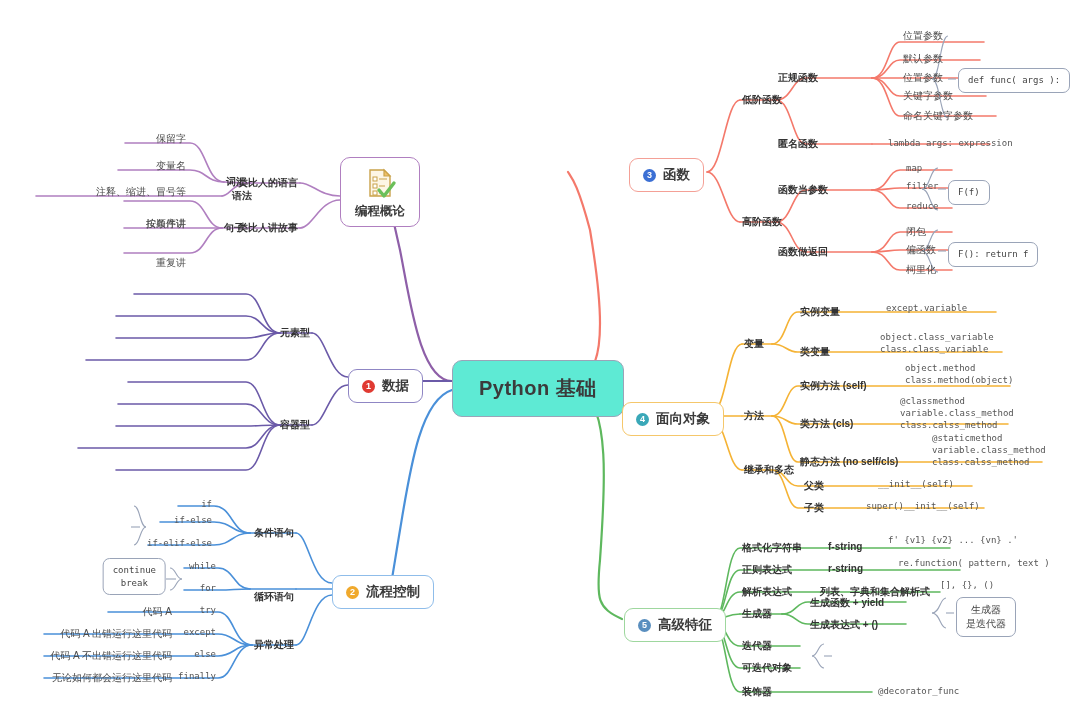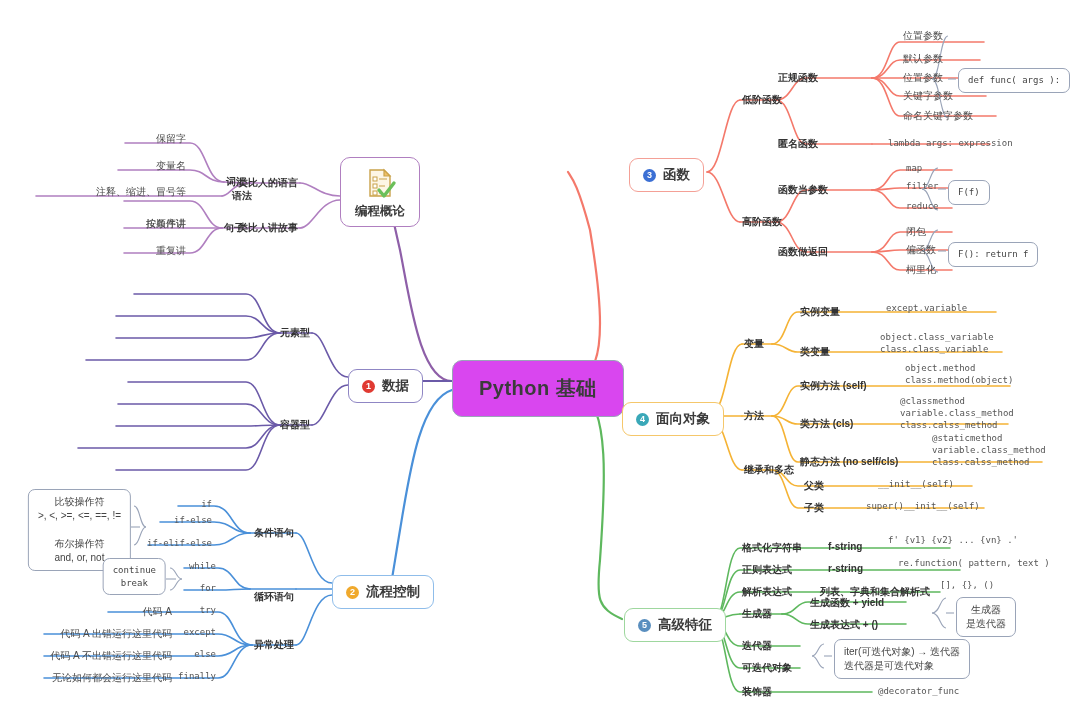--- a/index.html
+++ b/index.html
@@ -3,21 +3,21 @@
 <meta charset="utf-8">
 <style>
   html,body{margin:0;padding:0;background:#ffffff;}
   body{width:1080px;height:724px;font-family:"Liberation Sans","DejaVu Sans",sans-serif;overflow:hidden;}
   #stage{position:relative;width:1080px;height:724px;}
   svg#wires{position:absolute;left:0;top:0;width:1080px;height:724px;}
   .node{position:absolute;box-sizing:border-box;white-space:nowrap;}
 
   
   .central{
-    border:1.5px solid #9aa4b8;border-radius:10px;background:#d946ef;
+    border:1.5px solid #9aa4b8;border-radius:10px;background:#5eead4;
     padding:14px 26px;font-size:20px;font-weight:bold;color:#3b3b3b;
     letter-spacing:.5px;
   }
   
   .topic{
     border:1.5px solid #cfcfcf;border-radius:9px;background:#fff;
     padding:7px 13px;font-size:13.5px;font-weight:bold;color:#3b3b3b;
     display:flex;align-items:center;gap:7px;
   }
   .badge{
@@ -251,40 +251,35 @@
   <div class="node lbl b r" style="left:298px;top:221px;">类比人讲故事</div>
   <div class="node lbl b r" style="left:246px;top:175px;">词汇</div>
   <div class="node lbl b r" style="left:252px;top:189px;">语法</div>
   <div class="node lbl b r" style="left:244px;top:221px;">句子</div>
   <div class="node lbl r" style="left:186px;top:132px;">保留字</div>
   <div class="node lbl r" style="left:186px;top:159px;">变量名</div>
   <div class="node lbl r" style="left:186px;top:185px;">注释、缩进、冒号等</div>
 
   <div class="node lbl r" style="left:186px;top:217px;">按顺序讲</div>
 
-  <div class="node lbl r" style="left:186px;top:244px;">重复讲</div>
+  <div class="node lbl r" style="left:186px;top:256px;">重复讲</div>
 
   <div class="node lbl r" style="left:186px;top:217px;" style2=""></div>
 
   <div class="node lbl b r" style="left:310px;top:326px;">元素型</div>
   <div class="node lbl b r" style="left:310px;top:418px;">容器型</div>
 
   <div class="node lbl b r" style="left:294px;top:526px;">条件语句</div>
   <div class="node lbl b r" style="left:294px;top:582px;margin-top:8px;">循环语句</div>
   <div class="node lbl b r" style="left:294px;top:638px;">异常处理</div>
   <div class="node mono r" style="left:212px;top:499px;">if</div>
   <div class="node mono r" style="left:212px;top:515px;">if-else</div>
   <div class="node mono r" style="left:212px;top:538px;">if-elif-else</div>
   <div class="node mono r" style="left:216px;top:561px;">while</div>
   <div class="node mono r" style="left:216px;top:583px;">for</div>
-  <div class="node box cn multi r" style="left:131px;top:489px;text-align:center;">比较操作符
-&gt;, &lt;, &gt;=, &lt;=, ==, !=
-
-布尔操作符
-and, or, not</div>
   <div class="node box multi r" style="left:166px;top:558px;">continue
 break</div>
   <div class="node mono r" style="left:216px;top:605px;">try</div>
   <div class="node mono r" style="left:216px;top:627px;">except</div>
   <div class="node mono r" style="left:216px;top:649px;">else</div>
   <div class="node mono r" style="left:216px;top:671px;">finally</div>
   <div class="node lbl r" style="left:172px;top:605px;">代码 A</div>
   <div class="node lbl r" style="left:172px;top:627px;">代码 A 出错运行这里代码</div>
   <div class="node lbl r" style="left:172px;top:649px;">代码 A 不出错运行这里代码</div>
   <div class="node lbl r" style="left:172px;top:671px;">无论如何都会运行这里代码</div>
@@ -345,19 +340,17 @@
   <div class="node lbl b" style="left:828px;top:541px;">f-string</div>
   <div class="node lbl b" style="left:828px;top:563px;">r-string</div>
   <div class="node lbl b" style="left:820px;top:585px;">列表、字典和集合解析式</div>
   <div class="node mono" style="left:888px;top:535px;">f' {v1}  {v2} ... {vn} .'</div>
   <div class="node mono" style="left:898px;top:558px;">re.function( pattern, text )</div>
   <div class="node mono" style="left:940px;top:580px;">[], {}, ()</div>
   <div class="node lbl b" style="left:810px;top:596px;">生成函数 + yield</div>
   <div class="node lbl b" style="left:810px;top:618px;">生成表达式 + ()</div>
   <div class="node box cn multi" style="left:956px;top:597px;">生成器
 是迭代器</div>
-  <div class="node box cn multi" style="left:834px;top:639px;text-align:left;">iter(可迭代对象) → 迭代器
-迭代器是可迭代对象</div>
   <div class="node mono" style="left:878px;top:686px;">@decorator_func</div>
 
   <div class="node lbl r" style="left:186px;top:217px;">按条件讲</div>
 
 </div>
 
 </body></html>

